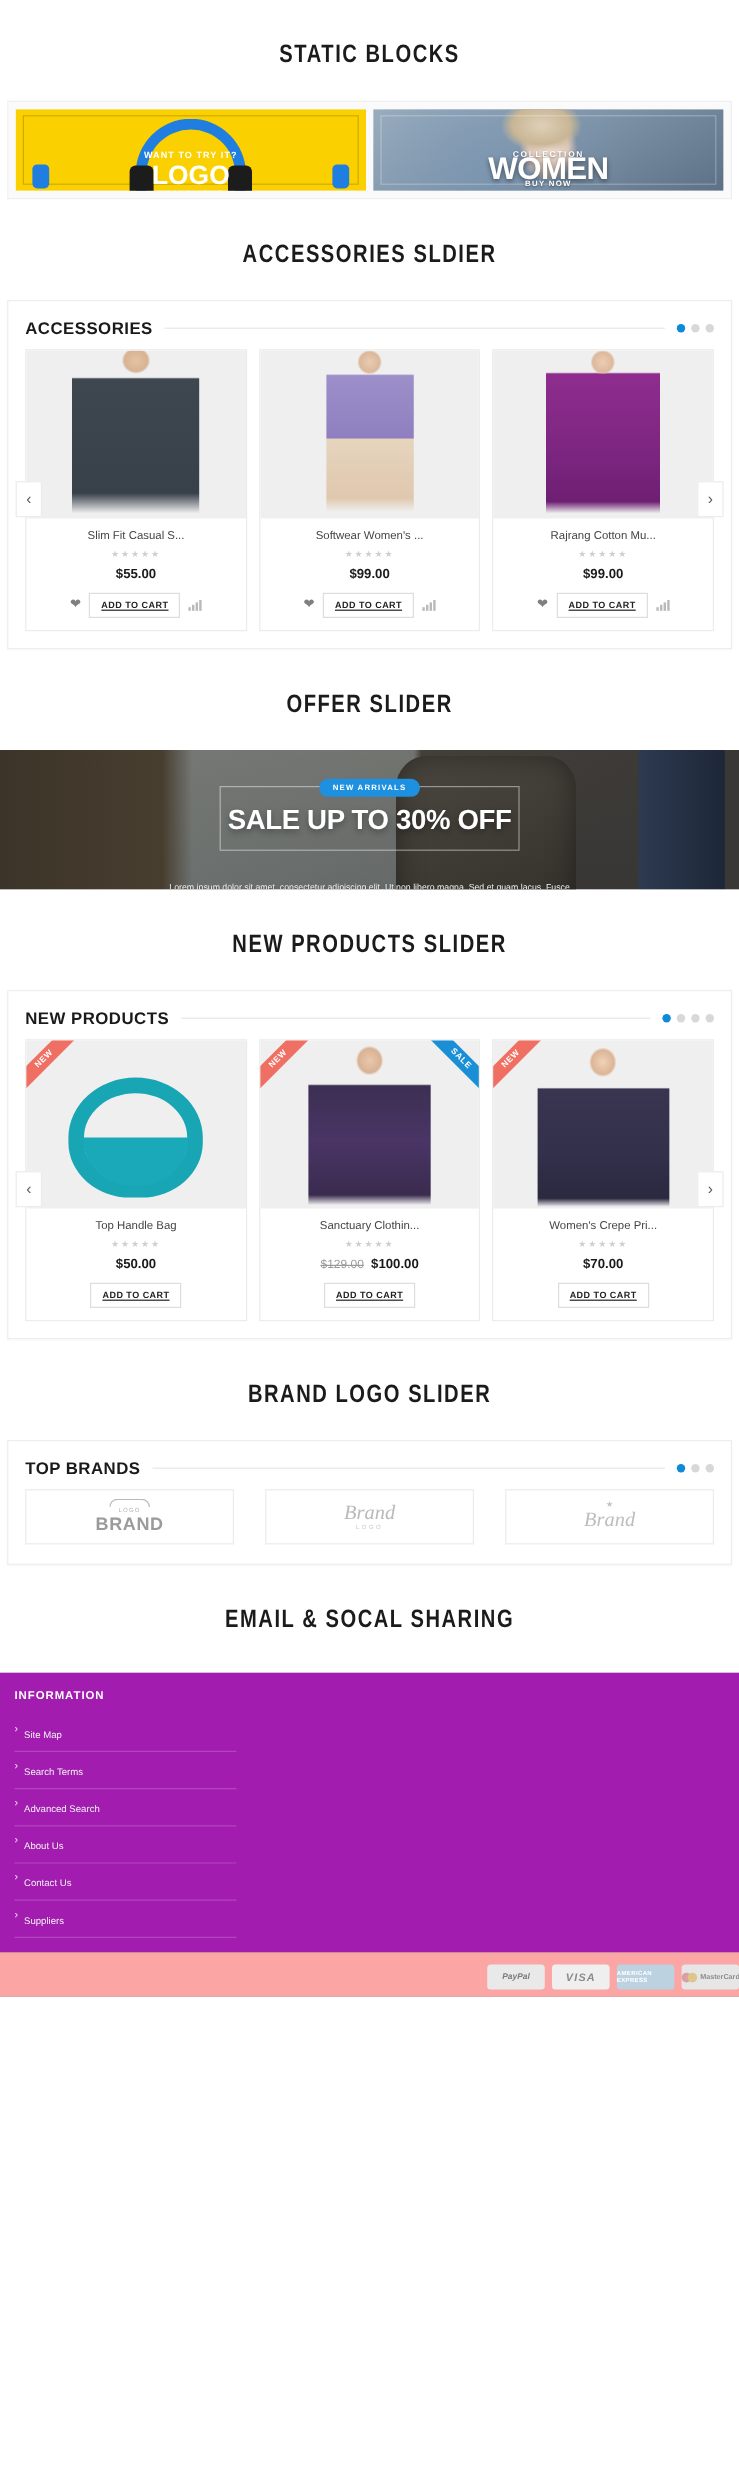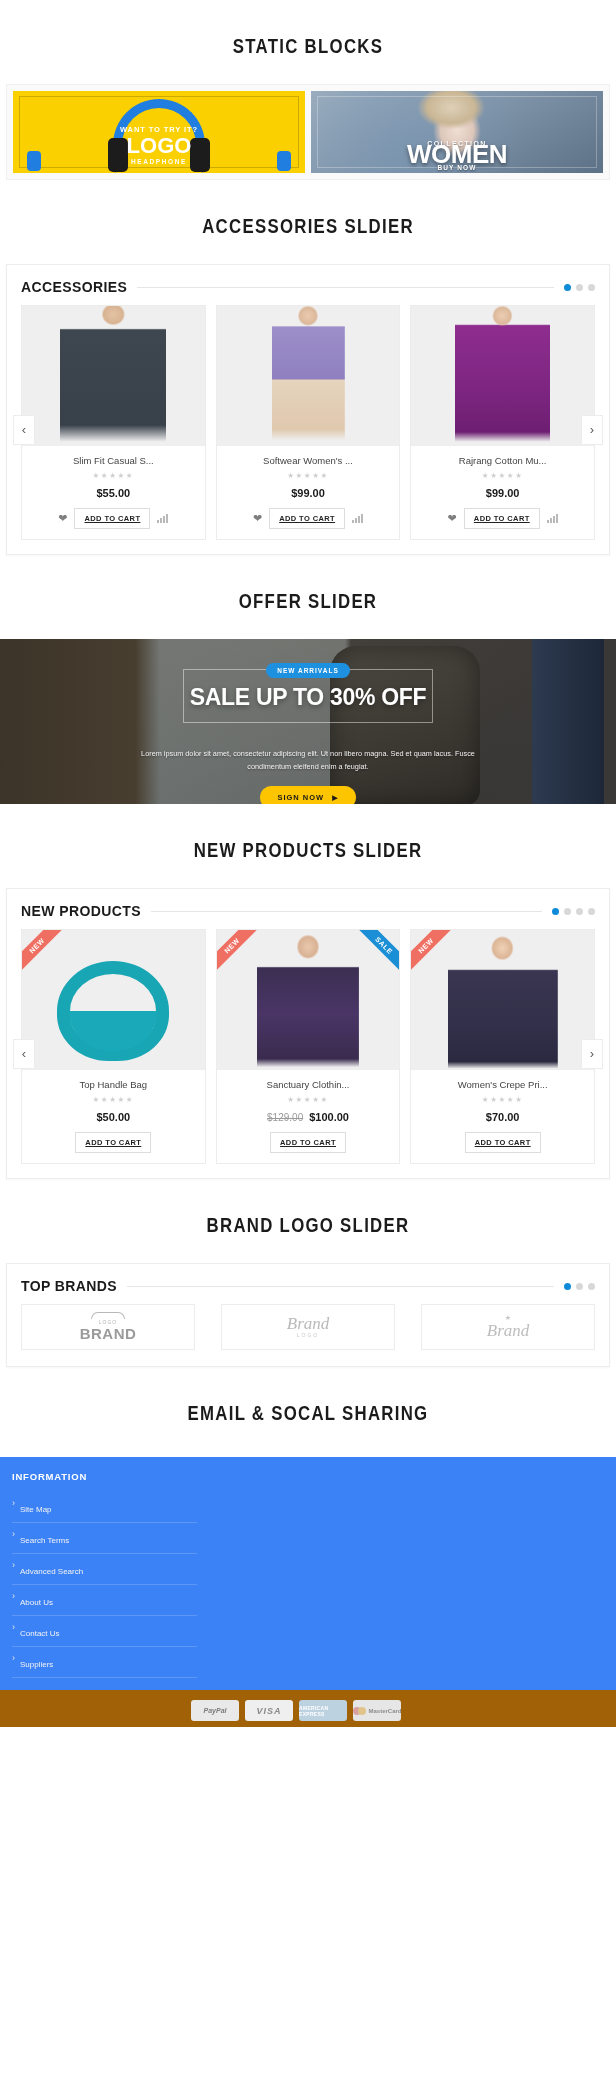--- a/index.html
+++ b/index.html
@@ -29,21 +29,21 @@
     margin: 0 6px;
     background: #fafafa;
     border: 1px solid #f0f0f0;
     padding: 6px;
     display: flex;
     gap: 6px;
   }
   .sb {
     position: relative;
     flex: 1;
-    height: 82px;
+    height: 68px;
     overflow: hidden;
   }
   .sb-inner { position: absolute; inset: 0; }
 
   
   .sb-men .sb-inner {
     background:
       radial-gradient(ellipse 58px 50px at 66% 34%, #2c2a2c 0%, #2c2a2c 34%, rgba(44,42,44,0) 62%),
       radial-gradient(ellipse 34px 40px at 64% 55%, #d9bfae 0%, #c9a893 55%, rgba(201,168,147,0) 78%),
       radial-gradient(ellipse 52px 30px at 68% 92%, #2f3a46 0%, rgba(47,58,70,0) 75%),
@@ -391,21 +391,21 @@
       linear-gradient(180deg, rgba(0,0,0,0) 28%, #3a3550 29%, #32304a 68%, #2b2940 94%, rgba(43,41,64,0) 99%),
       linear-gradient(#efefef, #efefef);
     background-size: 100% 100%, 60% 100%, 100% 100%;
     background-position: center, center, center;
     background-repeat: no-repeat;
   }
 
   
   .offer {
     position: relative;
-    height: 165px;
+    height: 116px;
     overflow: hidden;
     background:
       linear-gradient(90deg, rgba(60,52,40,1) 0%, rgba(72,62,48,1) 22%, rgba(120,128,128,.7) 26%, rgba(120,130,132,.55) 56%, rgba(40,40,40,.6) 57%, rgba(58,56,54,1) 100%),
       linear-gradient(180deg, #6b6256, #4c4a44);
   }
   .offer-backpack {
     position: absolute;
     right: 22%;
     top: 4%;
     width: 150px; height: 160px;
@@ -494,21 +494,21 @@
   .brand-1 .arc { display:block; width: 34px; height: 7px; border: 1.5px solid #b9b9b9; border-bottom: none; border-radius: 18px 18px 0 0; margin: 0 auto 1px auto;}
   .brand-2 { text-align: center; line-height: 1.05; }
   .brand-2 .nm { font-family: "Liberation Serif", serif; font-style: italic; font-size: 17px; color: #b9b9b9; }
   .brand-2 .lg { font-size: 5px; letter-spacing: 2px; color: #c9c9c9; display:block; }
   .brand-3 { text-align: center; line-height: 1.05; }
   .brand-3 .star { font-size: 7px; color: #c4c4c4; display:block; }
   .brand-3 .nm { font-family: "Liberation Serif", serif; font-style: italic; font-size: 17px; color: #bdbdbd; }
 
   
   .footer {
-    background: #3b82f6;
+    background: #a21caf;
     padding: 14px 12px 12px 12px;
     display: flex;
     gap: 10px;
     margin-top: 6px;
   }
   .f-left { width: 185px; flex-shrink: 0; }
   .f-left h4 {
     color: #fff;
     font-size: 9.5px;
     font-weight: bold;
@@ -582,23 +582,23 @@
     justify-content: center;
     color: #111;
     font-size: 11px;
     font-weight: bold;
     font-family: "Liberation Serif", serif;
     cursor: pointer;
   }
   .pay-row {
     display: flex;
     gap: 6px;
-    justify-content: flex-start;
+    justify-content: flex-end;
     padding: 10px 0 6px 0;
-    background: #a16207;
+    background: #fca5a5;
   }
   .pay {
     width: 48px; height: 21px;
     border-radius: 3px;
     display: flex;
     align-items: center;
     justify-content: center;
     font-size: 7px;
     font-weight: bold;
     font-family: "Liberation Sans", sans-serif;

